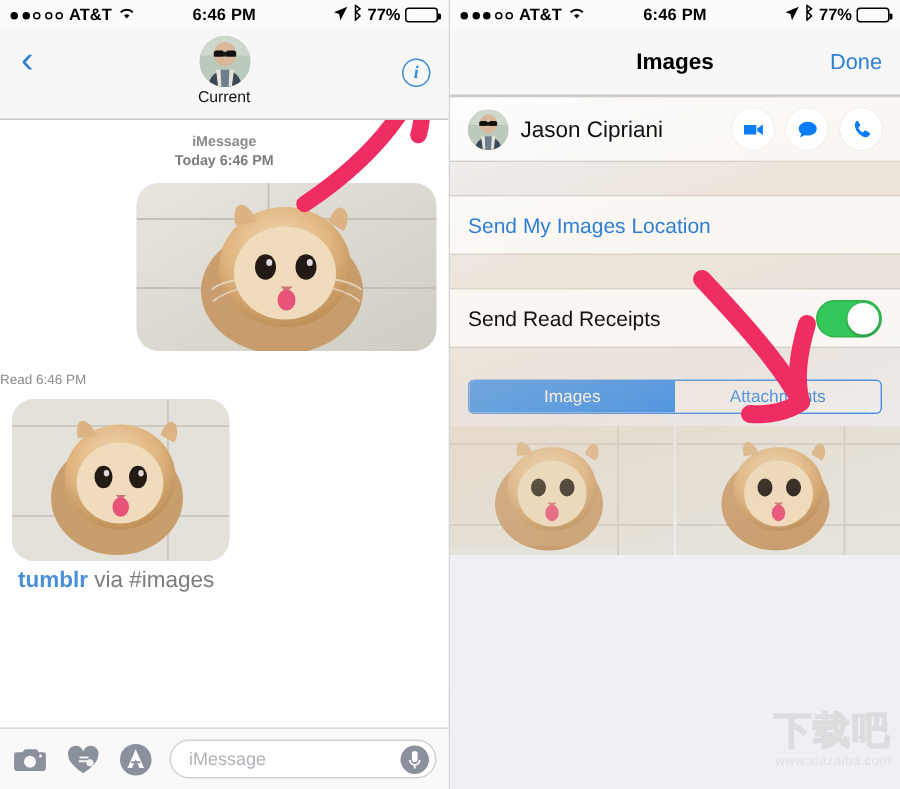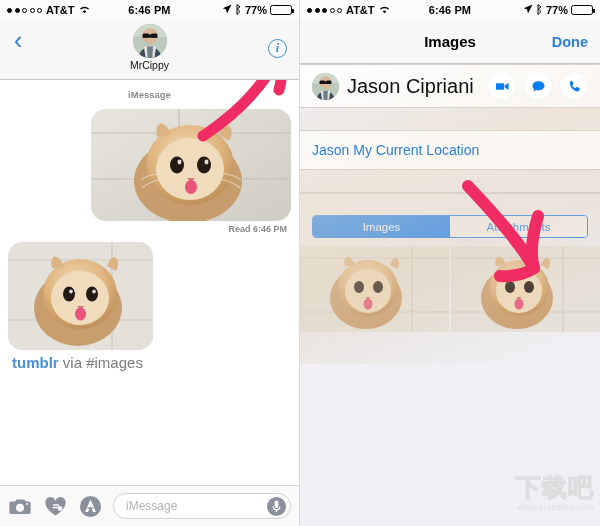--- a/index.html
+++ b/index.html
@@ -65,41 +65,40 @@
     display: flex; align-items: center; justify-content: center;
     font-family: "Liberation Serif", serif; cursor: pointer;
   }
   .nav-title {
     position: absolute; left: 0; right: 0; text-align: center;
     font-size: 15px; font-weight: bold; color: #000;
   }
   .nav-done {
     margin-left: auto; color: #2f7fd4; font-size: 14.5px; cursor: pointer;
     padding-right: 4px;
-    font-weight: bold;
   }
 
   
   .thread { position: relative; height: 382px; background: #fff; overflow: hidden; }
   .meta {
     text-align: center; font-size: 9.5px; color: #8a8a8e; line-height: 13px;
     margin-top: 8px; font-weight: bold;
   }
   .meta .day { font-weight: bold; color: #7c7c80; }
   .bubble-row { display: flex; padding: 0 8px; margin-top: 8px; }
   .bubble-row.out { justify-content: flex-end; }
   .bubble-row.in { justify-content: flex-start; }
   .img-bubble {
     width: 200px; height: 112px; border-radius: 15px; overflow: hidden;
     background: #ddd; position: relative;
   }
   .img-bubble.small { width: 145px; height: 108px; }
   .read-label {
-    text-align: right; font-size: 9px; color: #8a8a8e; font-weight: bold;
-    padding: 3px 12px 0 0;
+    font-size: 9px; color: #8a8a8e; font-weight: normal;
+    padding: 14px 12px 0 0;
   }
   .tumblr-label {
     font-size: 15px; padding: 4px 0 0 12px; color: #7b7b80;
   }
   .tumblr-label b { color: #4a90d9; }
 
   
   .kitten { width: 100%; height: 100%; display: block; }
 
   
@@ -131,21 +130,21 @@
     font-size: 14px; color: #111; position: relative;
     background: rgba(253,253,253,0.62);
   }
   .drow + .drow::before {
     content: ""; position: absolute; left: 12px; right: 0; top: 0; height: 1px;
     background: #d6d3cd;
   }
   .drow.link { color: #2f7fd4; }
   .drow .lbl { flex: 1; }
   .contact-row { height: 42px; }
-  .contact-row .nm { font-size: 20px; margin-left: 8px; flex: 1; color: #111; }
+  .contact-row .nm { font-size: 15px; margin-left: 8px; flex: 1; color: #111; }
   .act-btns { display: flex; gap: 8px; }
   .act {
     width: 28px; height: 28px; border-radius: 50%; background: #fff;
     display: flex; align-items: center; justify-content: center;
     box-shadow: 0 0 0 0.5px rgba(0,0,0,0.06); cursor: pointer;
   }
   .act svg { width: 15px; height: 15px; display: block; }
   .spacer { height: 22px; }
   .spacer.sm { height: 14px; }
 
@@ -241,28 +240,29 @@
             <rect x="0" y="0" width="34" height="13" fill="#cfd8cc"></rect>
             <ellipse cx="17" cy="12" rx="7.5" ry="8" fill="#d9b79a"></ellipse>
             <path d="M6 34c0-7 5-11 11-11s11 4 11 11z" fill="#3c4a5a"></path>
             <path d="M9.5 10.5h15v3.2h-15z" fill="#1b1b1b"></path>
             <rect x="10" y="9.6" width="6" height="4" rx="1" fill="#111"></rect>
             <rect x="18" y="9.6" width="6" height="4" rx="1" fill="#111"></rect>
             <path d="M11 22.5h12l-1.5 11.5h-9z" fill="#e8e4dc"></path>
             <path d="M14 22.5h6l-.6 11.5h-4.8z" fill="#6d7e8c"></path>
           </svg>
         </div>
-        <div class="contact-name">MrCippy</div>
+        <div class="contact-name">Current</div>
       </div>
       <div class="info-btn">i</div>
     </div>
 
     <div class="thread">
       <div class="meta">
         <div>iMessage</div>
+        <div class="day">Today 6:46 PM</div>
       </div>
 
       <div class="bubble-row out">
         <div class="img-bubble">
           <svg class="kitten" viewBox="0 0 200 112" preserveAspectRatio="xMidYMid slice">
             <defs>
               <linearGradient id="tileA" x1="0" y1="0" x2="1" y2="1">
                 <stop offset="0" stop-color="#e9e6df"></stop>
                   <stop offset="1" stop-color="#cfccc4"></stop>
               </linearGradient>
@@ -434,27 +434,33 @@
                 </svg>
             </div>
           </div>
         </div>
       </div>
 
       <div class="spacer"></div>
 
       <div class="dgroup">
         <div class="drow link">
-          <span class="lbl">Jason My Current Location</span>
+          <span class="lbl">Send My Images Location</span>
         </div>
       </div>
 
       <div class="spacer"></div>
 
       <div class="dgroup">
+        <div class="drow">
+          <span class="lbl">Send Read Receipts</span>
+          <span class="switch on">
+              <span class="knob"></span>
+            </span>
+        </div>
       </div>
 
       <div class="spacer sm"></div>
 
       <div class="seg-wrap">
         <div class="seg">
           <div class="sel">Images</div>
           <div>Attachments</div>
         </div>
       </div>

